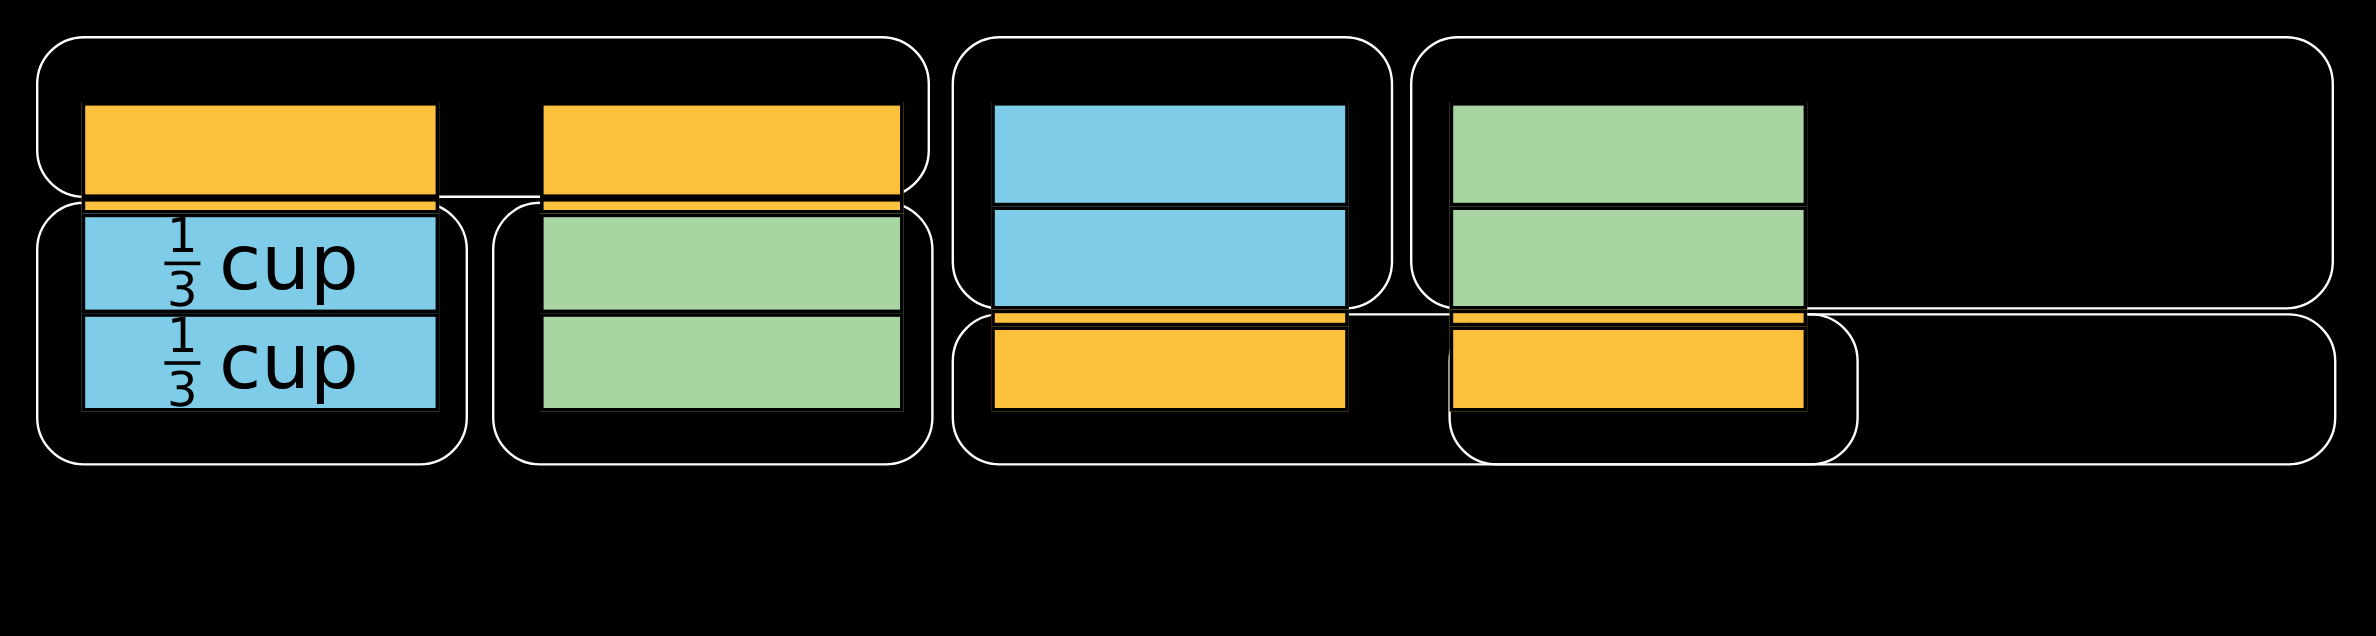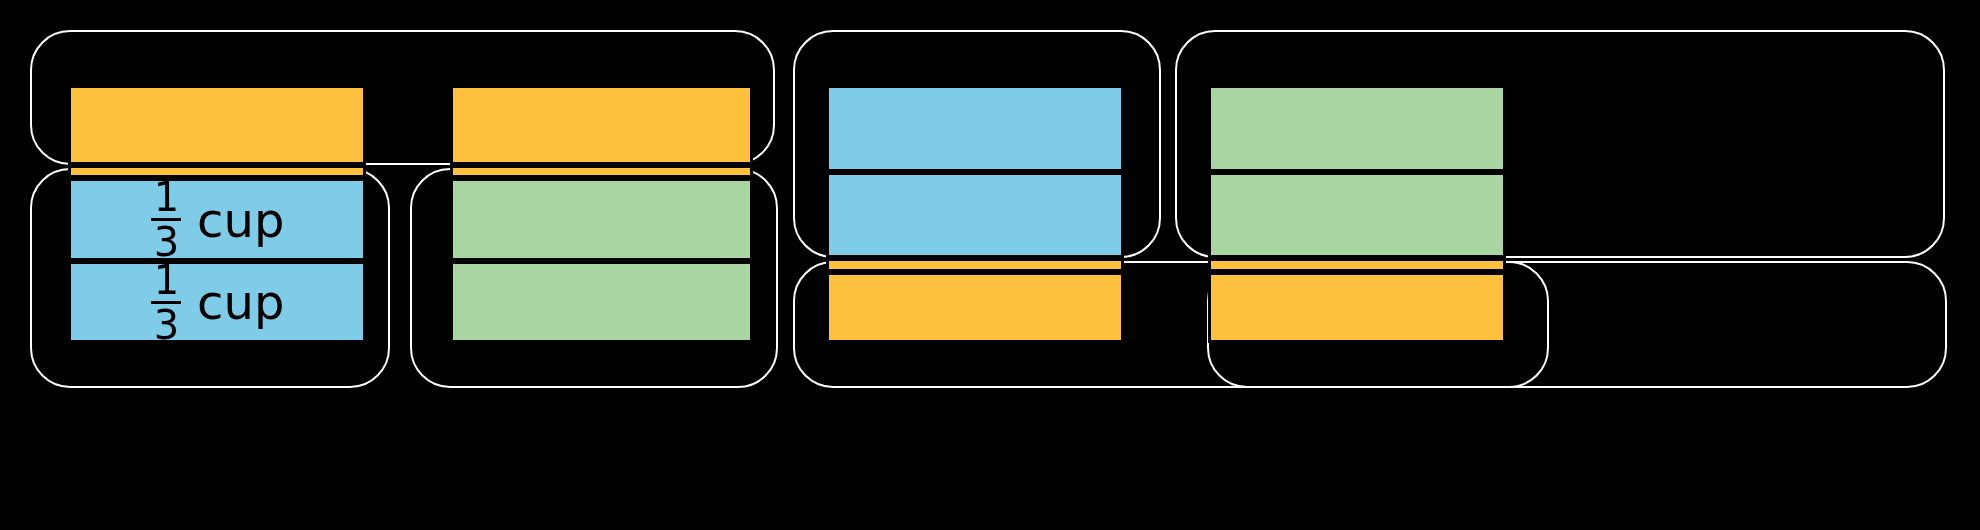--- a/index.html
+++ b/index.html
@@ -61,21 +61,21 @@
     padding: 0 4px 1px 4px;
   }
   .frac .bar-line {
     width: 30px;
     height: 3px;
     background: #000000;
   }
   .frac .den {
     padding: 1px 4px 0 4px;
   }
-  .unit { font-size: 48px; }
+  .unit { font-size: 64px; }
 </style>
 </head>
 <body>
 
 <div id="stage">
 
   <div class="frame" style="left:30px; top:30px; width:745px; height:135px;"></div>
   <div class="frame" style="left:30px; top:168px; width:360px; height:220px;"></div>
 
   <div class="frame" style="left:410px; top:168px; width:368px; height:220px;"></div>

